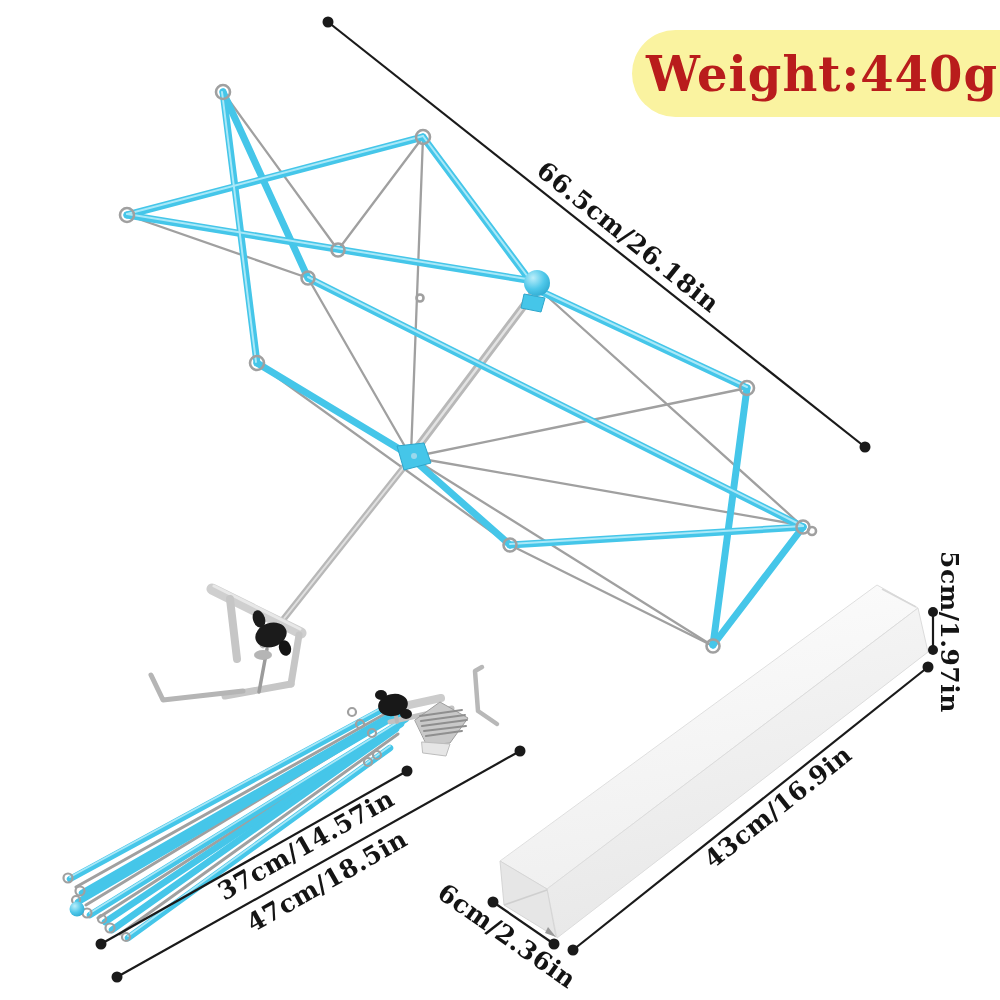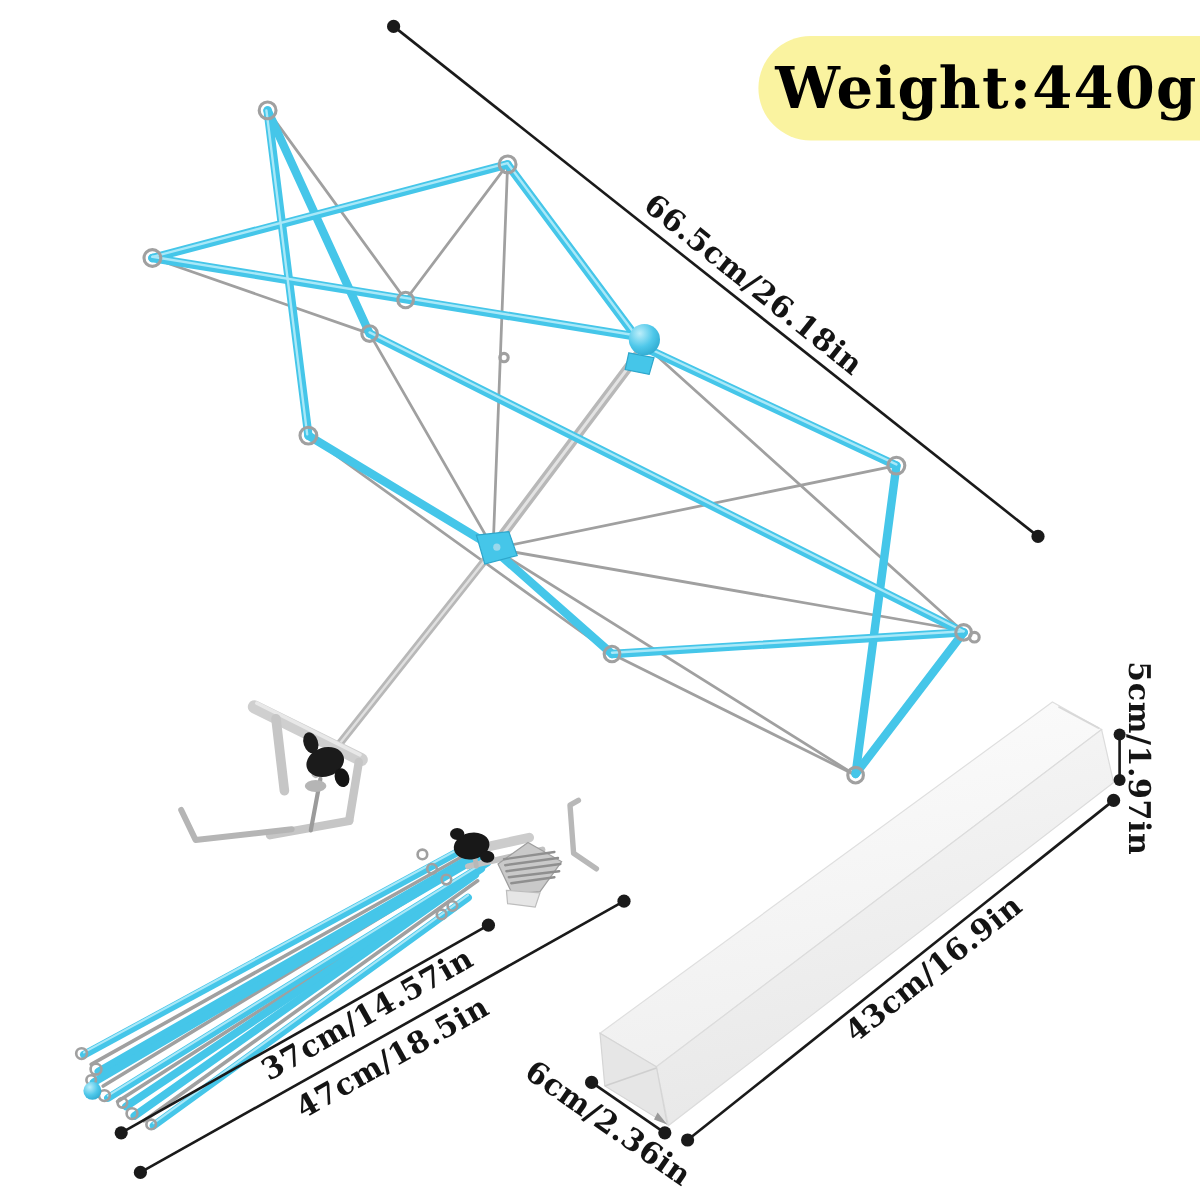--- a/index.html
+++ b/index.html
@@ -25,21 +25,21 @@
     width: 380px; height: 87px;
     background: #FAF3A0;
     border-radius: 44px 0 0 44px;
     display: flex;
     align-items: center;
     justify-content: center;
   }
   .weight-badge span {
     font-weight: 700;
     font-size: 48px;
-    color: #000000;
+    color: #b91c1c;
     letter-spacing: 1px;
     white-space: nowrap;
   }
   .dim-label {
     position: absolute;
     font-weight: 700;
     font-size: 25px;
     color: #141414;
     white-space: nowrap;
     letter-spacing: 0.5px;

